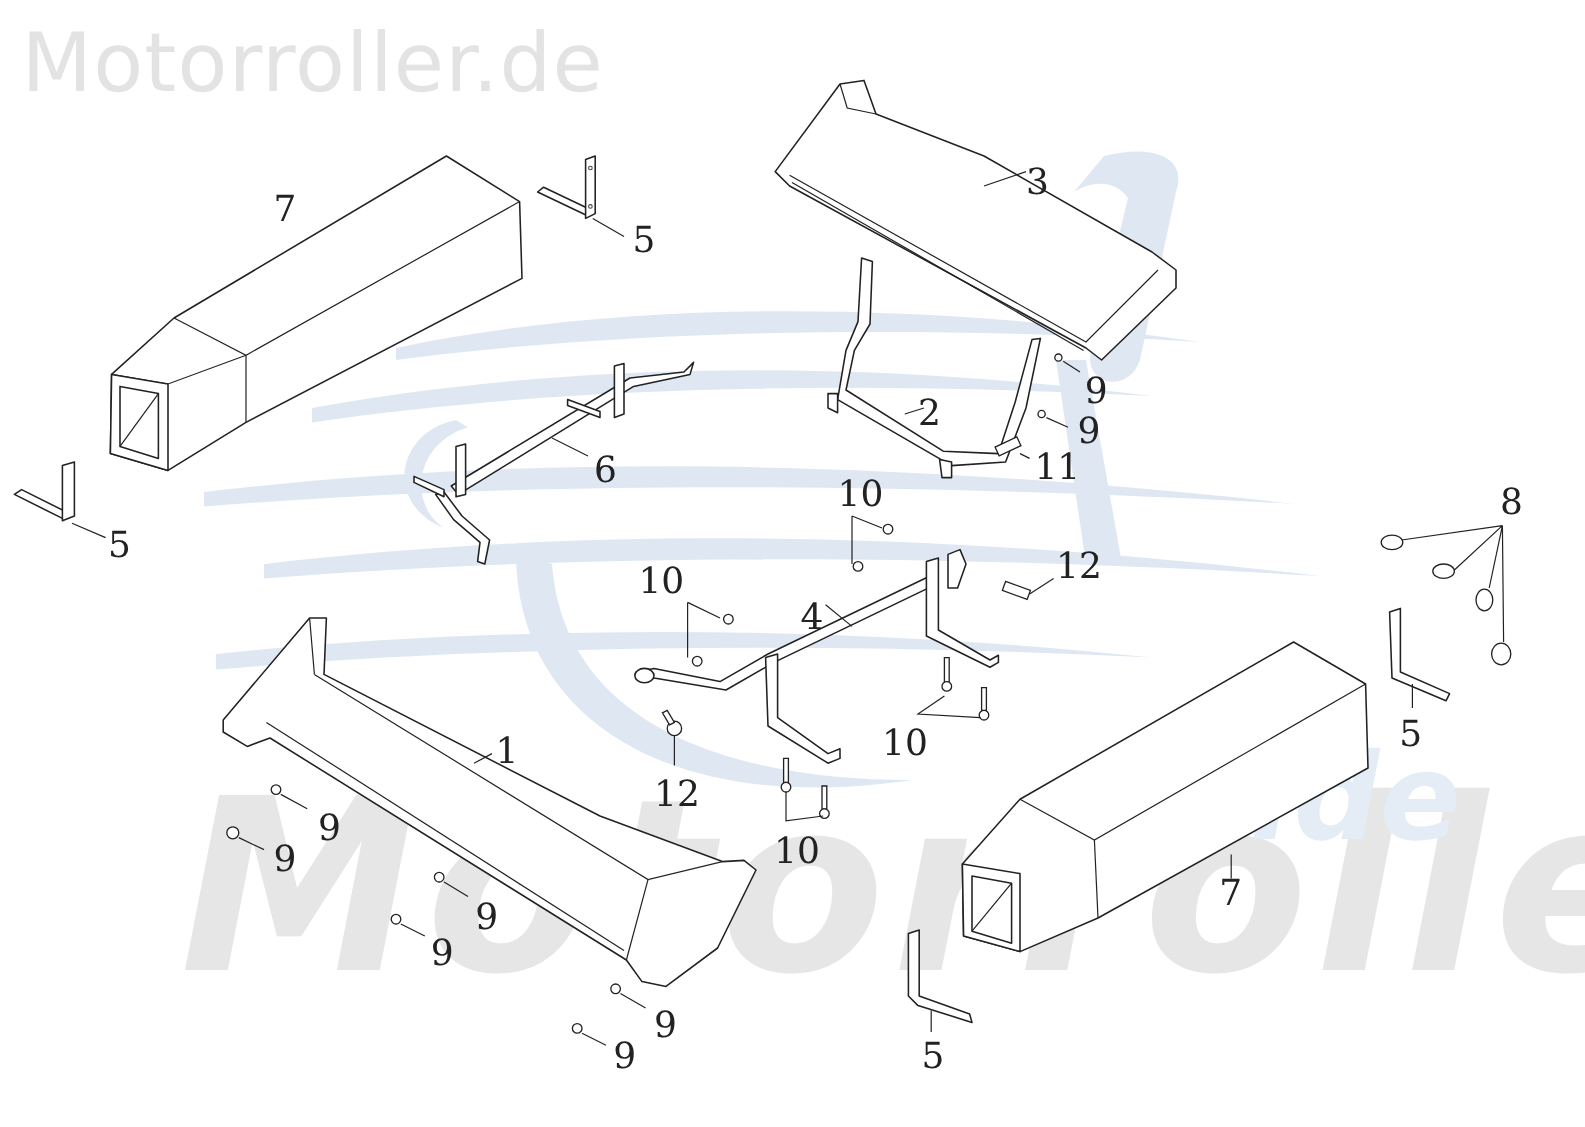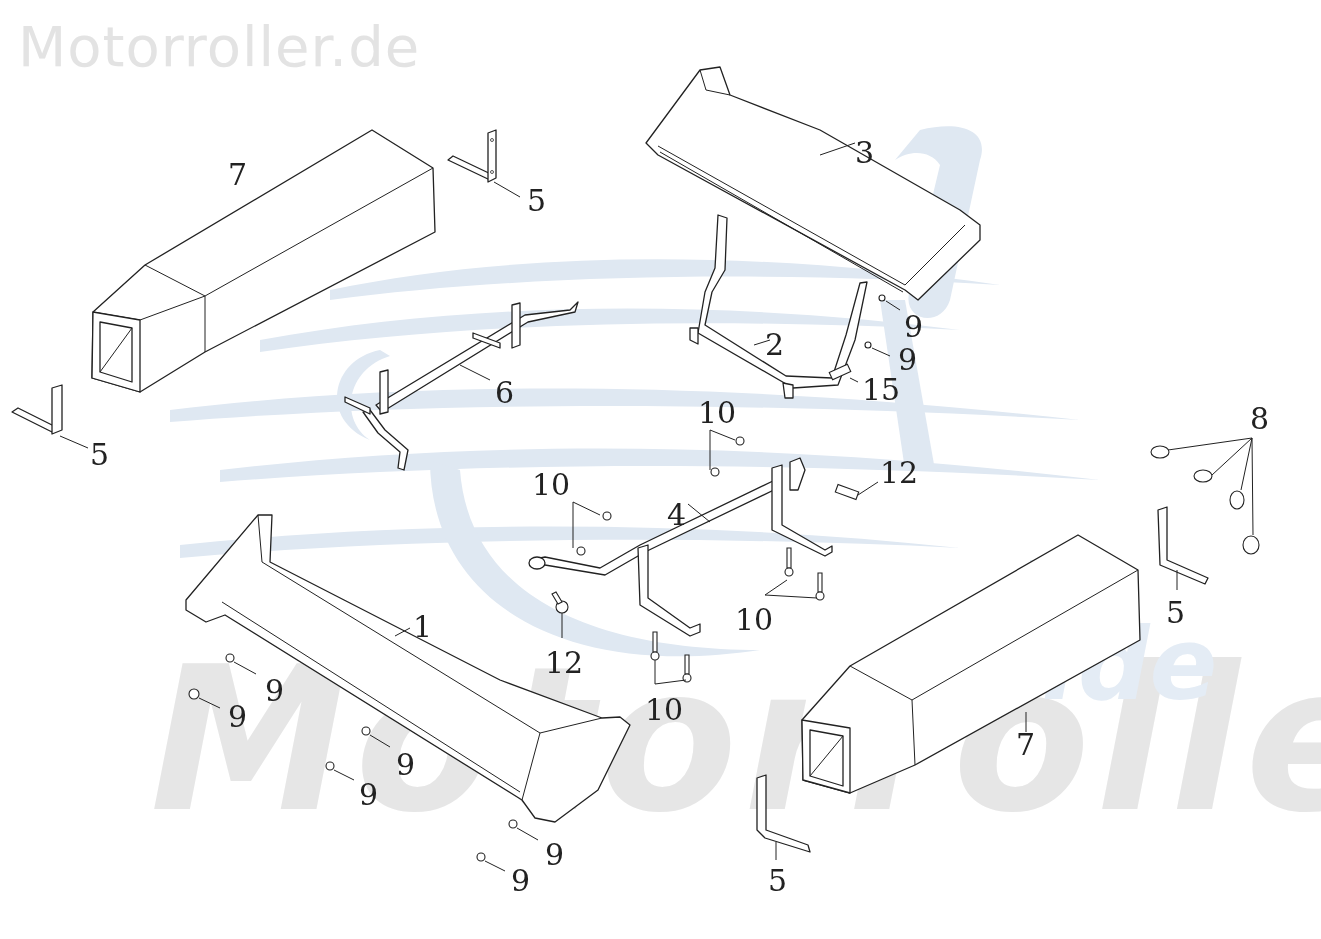--- a/index.html
+++ b/index.html
@@ -1,18 +1,18 @@
 <!DOCTYPE html>
 <html><head>
 <meta charset="utf-8">
 <style>
   html, body { margin: 0; padding: 0; background: #ffffff; }
   body { width: 1321px; height: 939px; position: relative; overflow: hidden; font-family: "DejaVu Serif", serif; }
   #canvas { position: absolute; left: 0; top: 0; width: 1321px; height: 939px; }
-  .wm-top { position: absolute; left: 18px; top: 14px; font-family: "DejaVu Sans", sans-serif; font-size: 56px; color: #e3e3e3; letter-spacing: 1px; white-space: nowrap; }
+  .wm-top { position: absolute; left: 18px; top: 14px; font-family: "DejaVu Sans", sans-serif; font-size: 68px; color: #e3e3e3; letter-spacing: 1px; white-space: nowrap; }
   .wm-big { position: absolute; left: 150px; top: 640px; font-family: "DejaVu Sans", sans-serif; font-style: italic; font-weight: bold; font-size: 200px; color: #e6e6e6; letter-spacing: 6px; white-space: nowrap; line-height: 1; }
   .wm-de { position: absolute; left: 1040px; top: 615px; font-family: "DejaVu Sans", sans-serif; font-style: italic; font-weight: bold; font-size: 100px; color: #e4ecf5; white-space: nowrap; line-height: 1; }
   .callout { position: absolute; font-family: "DejaVu Serif", serif; font-size: 30px; color: #222; line-height: 1; white-space: nowrap; }
   svg .part { fill: #ffffff; stroke: #222; stroke-width: 1.3; stroke-linejoin: round; }
   svg .line { fill: none; stroke: #222; stroke-width: 1; }
   svg .thin { fill: none; stroke: #444; stroke-width: 0.9; }
   svg .swoosh { fill: #dfe8f2; stroke: none; }
   svg .hw { fill: #fff; stroke: #222; stroke-width: 1.1; }
 </style>
 </head>
@@ -185,21 +185,21 @@
     </g>
   </svg>
 
   <div class="callout" style="left:228px;top:160px">7</div>
   <div class="callout" style="left:527px;top:186px">5</div>
   <div class="callout" style="left:90px;top:440px">5</div>
   <div class="callout" style="left:855px;top:138px">3</div>
   <div class="callout" style="left:765px;top:330px">2</div>
   <div class="callout" style="left:904px;top:312px">9</div>
   <div class="callout" style="left:898px;top:345px">9</div>
-  <div class="callout" style="left:862px;top:375px">15</div>
+  <div class="callout" style="left:862px;top:375px">11</div>
   <div class="callout" style="left:495px;top:378px">6</div>
   <div class="callout" style="left:698px;top:398px">10</div>
   <div class="callout" style="left:1250px;top:404px">8</div>
   <div class="callout" style="left:532px;top:470px">10</div>
   <div class="callout" style="left:880px;top:458px">12</div>
   <div class="callout" style="left:667px;top:500px">4</div>
   <div class="callout" style="left:735px;top:605px">10</div>
   <div class="callout" style="left:1166px;top:598px">5</div>
   <div class="callout" style="left:413px;top:612px">1</div>
   <div class="callout" style="left:545px;top:648px">12</div>

